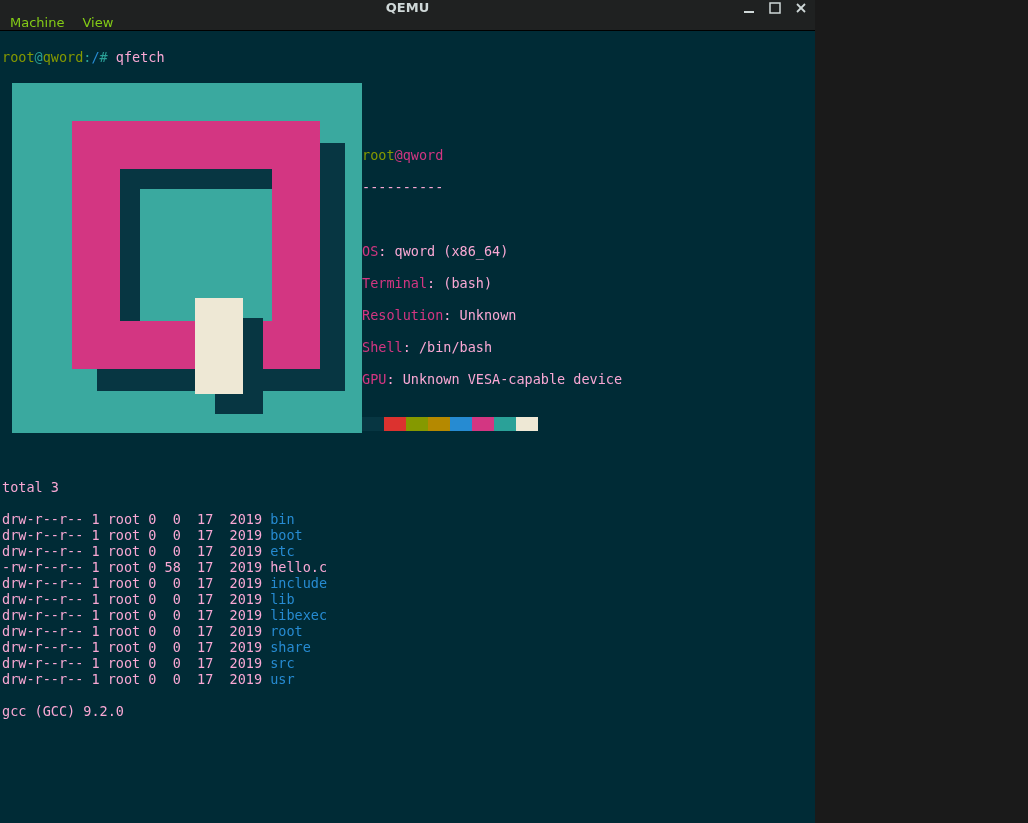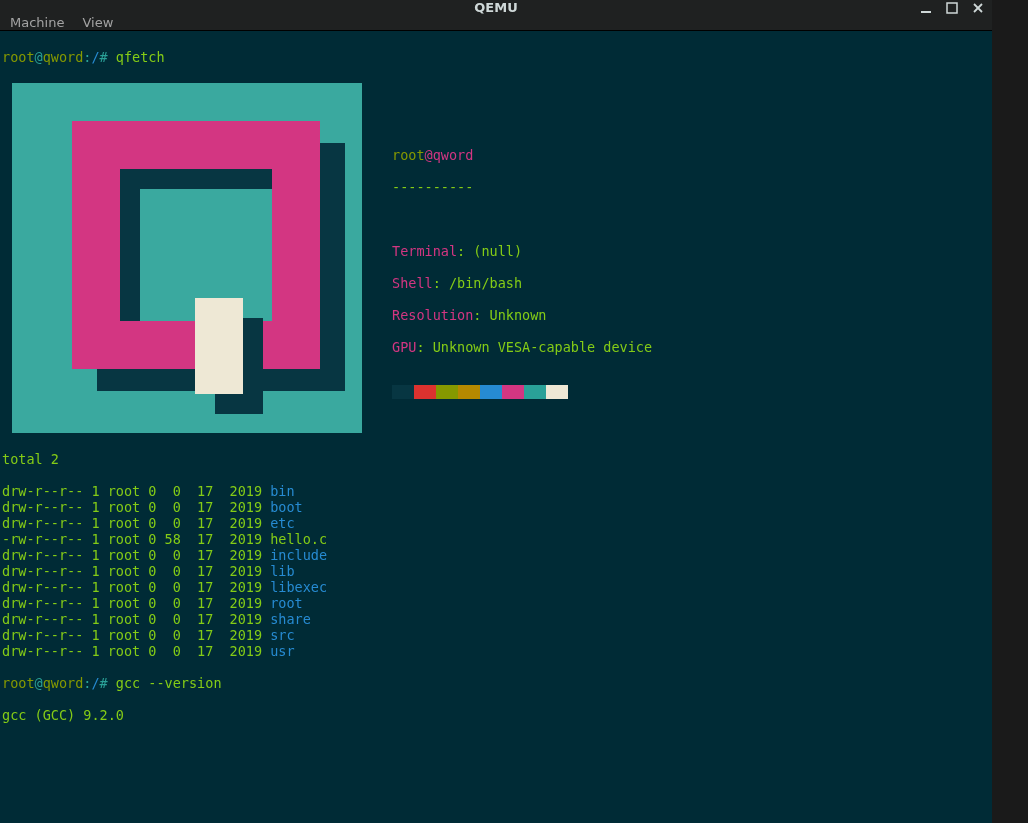--- a/index.html
+++ b/index.html
@@ -5,21 +5,21 @@
   * { margin: 0; padding: 0; box-sizing: border-box; }
   body {
     background: #1a1a1a;
     font-family: "DejaVu Sans Mono", "Liberation Mono", monospace;
     font-size: 14px;
     width: 1028px;
     height: 823px;
     overflow: hidden;
   }
   .window {
-    width: 992px;
+    width: 815px;
     height: 823px;
     background: #002b36;
     display: flex;
     flex-direction: column;
   }
   .titlebar {
     height: 26px;
     background: #1f2121;
     display: flex;
     align-items: center;
@@ -46,41 +46,41 @@
     color: #cfd8d8;
     cursor: pointer;
   }
   .menubar {
     height: 24px;
     background: #1f2121;
     display: flex;
     align-items: center;
     padding-left: 10px;
     gap: 18px;
-    color: #a3a3a3;
+    color: #84cc16;
     font-family: "DejaVu Sans", sans-serif;
     font-size: 13px;
     border-bottom: 1px solid #000;
   }
   .menubar span { cursor: pointer; }
   .terminal {
     flex: 1;
     background: #002b36;
     color: #839496;
     padding: 2px 2px;
     line-height: 16px;
     font-size: 13.5px;
     white-space: pre;
     position: relative;
   }
   .green { color: #859900; }
   .cyan  { color: #2aa198; }
   .blue  { color: #268bd2; }
   .magenta { color: #d33682; }
-  .grey { color: #84cc16; }
+  .grey { color: #f9a8d4; }
   .row { height: 16px; }
   .logo-block {
     display: flex;
     flex-direction: row;
     align-items: flex-start;
   }
   .logo {
     width: 350px;
     height: 350px;
     background: #3aa99f;
@@ -98,21 +98,20 @@
   }
   .logo .inner-teal {
     position: absolute;
     background: #3aa99f;
   }
   .logo .cream {
     position: absolute;
     background: #eee8d5;
   }
   .fetch-info {
-    padding-left: 30px;
     padding-top: 50px;
   }
   .swatches {
     display: flex;
     margin-top: 14px;
   }
   .swatch {
     width: 22px;
     height: 14px;
   }
@@ -163,30 +162,30 @@
     <div class="shadow" style="left:108px;top:86px;width:20px;height:152px;"></div>
     
     <div class="shadow" style="left:203px;top:235px;width:48px;height:96px;"></div>
     
     <div class="cream" style="left:183px;top:215px;width:48px;height:96px;"></div>
   </div>
   <div class="fetch-info">
 <div class="row"><span class="green">root</span><span class="magenta">@</span><span class="magenta">qword</span></div>
 <div class="row grey">----------</div>
 <div class="row" style="height:16px"></div>
-<div class="row"><span class="magenta">Terminal</span><span class="grey">: (null)</span></div>
+<div class="row"><span class="magenta">OS</span><span class="grey">: qword (x86_64)</span></div>
+<div class="row"><span class="magenta">Terminal</span><span class="grey">: (bash)</span></div>
+<div class="row"><span class="magenta">Resolution</span><span class="grey">: Unknown</span></div>
 <div class="row"><span class="magenta">Shell</span><span class="grey">: /bin/bash</span></div>
-<div class="row"><span class="magenta">Resolution</span><span class="grey">: Unknown</span></div>
 <div class="row"><span class="magenta">GPU</span><span class="grey">: Unknown VESA-capable device</span></div>
 <div class="swatches" id="swatches"><div class="swatch" style="background: rgb(7, 54, 66);"></div><div class="swatch" style="background: rgb(220, 50, 47);"></div><div class="swatch" style="background: rgb(133, 153, 0);"></div><div class="swatch" style="background: rgb(181, 137, 0);"></div><div class="swatch" style="background: rgb(38, 139, 210);"></div><div class="swatch" style="background: rgb(211, 54, 130);"></div><div class="swatch" style="background: rgb(42, 161, 152);"></div><div class="swatch" style="background: rgb(238, 232, 213);"></div></div>
   </div>
 </div>
-<div class="row grey">total 2</div>
+<div class="row grey">total 3</div>
 <div id="ls-rows"><div class="row"><span class="grey">drw-r--r-- 1 root 0  0  17  2019 </span><span class="blue">bin</span></div><div class="row"><span class="grey">drw-r--r-- 1 root 0  0  17  2019 </span><span class="blue">boot</span></div><div class="row"><span class="grey">drw-r--r-- 1 root 0  0  17  2019 </span><span class="blue">etc</span></div><div class="row"><span class="grey">-rw-r--r-- 1 root 0 58  17  2019 </span><span class="grey">hello.c</span></div><div class="row"><span class="grey">drw-r--r-- 1 root 0  0  17  2019 </span><span class="blue">include</span></div><div class="row"><span class="grey">drw-r--r-- 1 root 0  0  17  2019 </span><span class="blue">lib</span></div><div class="row"><span class="grey">drw-r--r-- 1 root 0  0  17  2019 </span><span class="blue">libexec</span></div><div class="row"><span class="grey">drw-r--r-- 1 root 0  0  17  2019 </span><span class="blue">root</span></div><div class="row"><span class="grey">drw-r--r-- 1 root 0  0  17  2019 </span><span class="blue">share</span></div><div class="row"><span class="grey">drw-r--r-- 1 root 0  0  17  2019 </span><span class="blue">src</span></div><div class="row"><span class="grey">drw-r--r-- 1 root 0  0  17  2019 </span><span class="blue">usr</span></div></div>
-<div class="row"><span class="green">root</span><span class="cyan">@</span><span class="green">qword</span><span class="cyan">:</span><span class="blue">/</span><span class="cyan"># </span><span class="grey">gcc --version</span></div>
 <div class="row grey">gcc (GCC) 9.2.0</div>
 
 
 
 
 
   </div>
 </div>
 
 </body></html>

